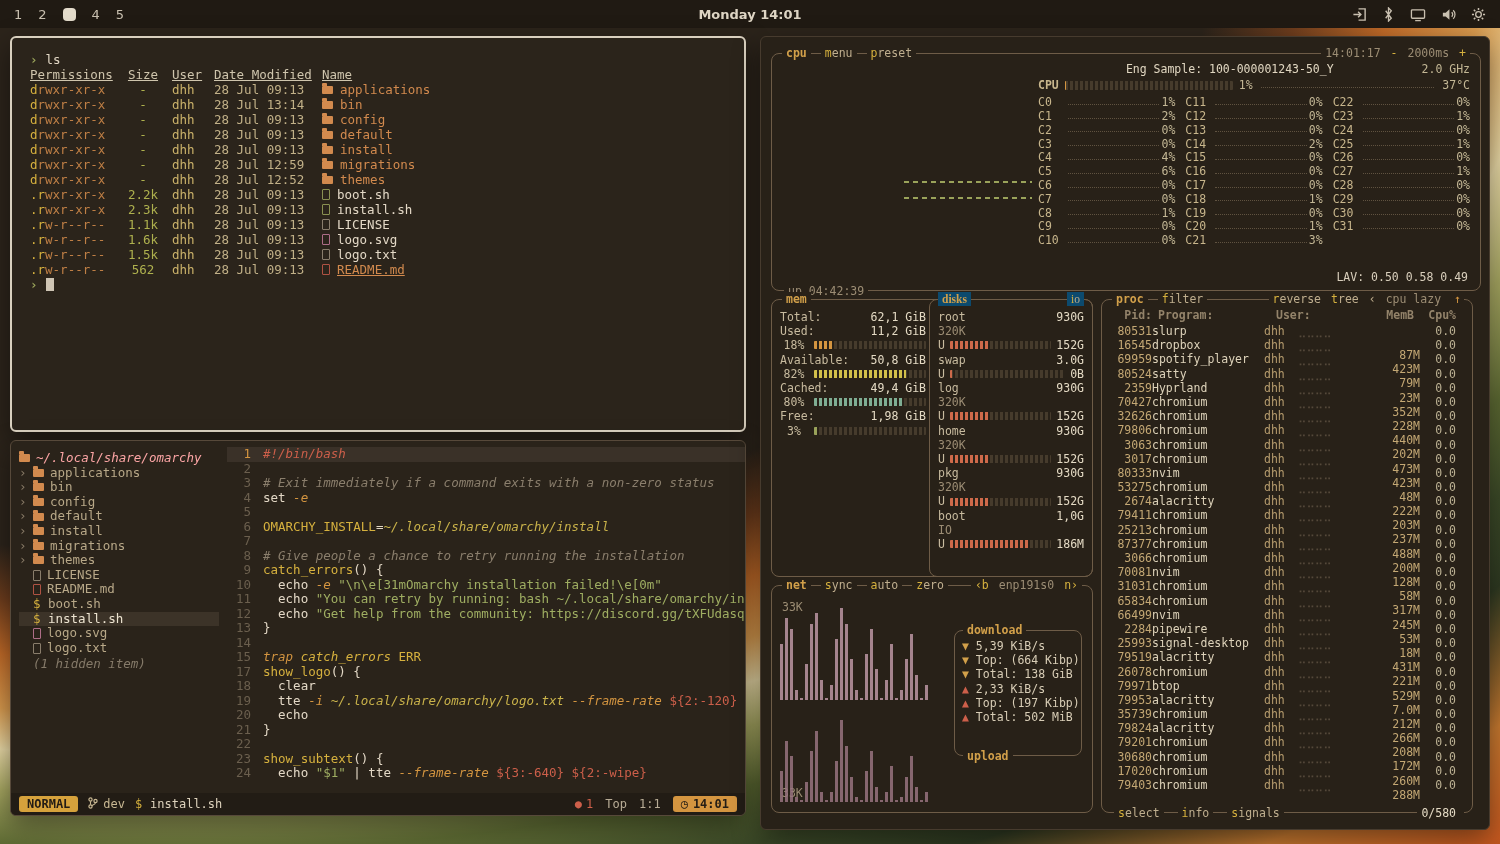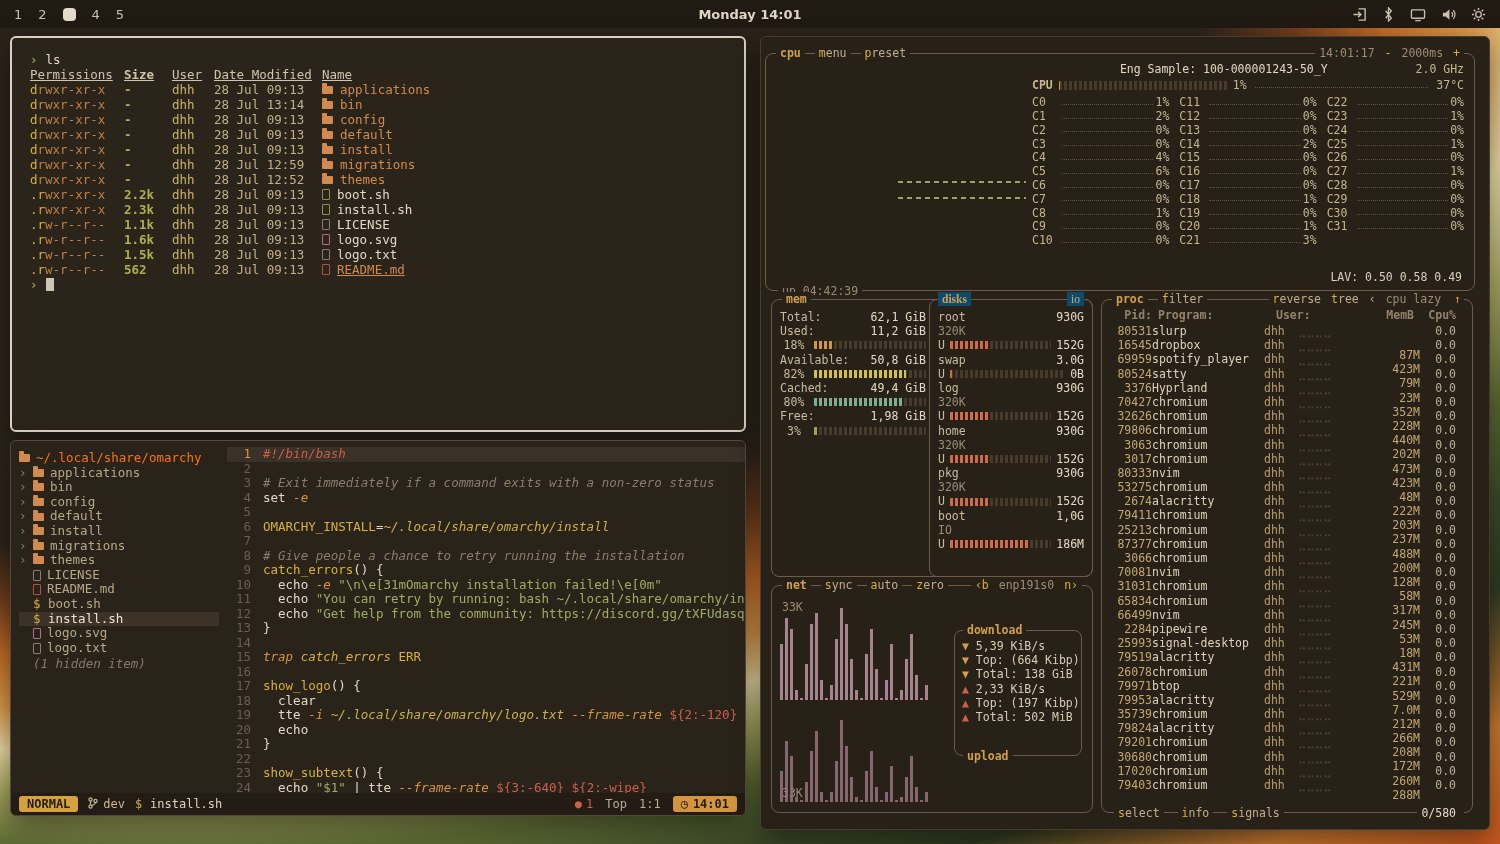--- a/index.html
+++ b/index.html
@@ -39,21 +39,21 @@
     left:10px; top:36px; width:736px; height:396px;
     background:#2b241b; border:2px solid #d9d0bf;
     padding:14px 18px; font-size:12.5px; line-height:15px; color:#e3d8c6;
   }
   .ls-cmd { display:flex; align-items:center; gap:8px; }
   .prompt { color:#9aa35a; font-weight:bold; }
   .cmd { color:#e3d8c6; }
   .cursor-block { width:8px; height:13px; background:#cfc5b4; display:inline-block; }
   .ls-head, .ls-row { display:grid; grid-template-columns:84px 38px 32px 98px auto; column-gap:10px; }
   .ls-head span { color:#cfc5ad; text-decoration:underline; }
-  .h-size, .t-size { text-align:left;font-weight:bold; }
+  .h-size, .t-size { text-align:center; }
   .t-perm { color:#bf7f45; display:inline-block; }
   .t-perm::first-letter { color:#d6b13e; }
   .t-size { color:#aeb04e; }
   .t-user { color:#cbb26a; }
   .t-date { color:#c2b188; }
   .t-name { display:flex; align-items:center; gap:7px; }
   .n-folder { color:#d28a4e; }
   .n-script, .n-license, .n-svg, .n-txt { color:#e3d8c6; }
   .n-md { color:#d28a4e; text-decoration:underline; }
   .fold { width:11px; height:8px; background:#d28a4e; border-radius:1px; position:relative; display:inline-block; flex:none; }
@@ -65,21 +65,21 @@
   
   .win-nvim {
     left:10px; top:440px; width:736px; height:376px;
     background:#2a231a; border:1px solid #57493a;
     font-size:12.5px; color:#e3d8c6; display:flex; flex-direction:column; overflow:hidden;
   }
   .nvim-main { flex:1; display:flex; overflow:hidden; }
   .tree { width:216px; padding:10px 8px; line-height:14.6px; flex:none; }
   .tree-item { display:flex; align-items:center; gap:6px; height:14.6px; color:#b8a888; cursor:pointer; padding-left:14px; white-space:nowrap; }
   .tree-item.has-chev { padding-left:0; }
-  .tree-item.root { padding-left:0; color:#f97316; }
+  .tree-item.root { padding-left:0; color:#fca5a5;font-style:italic; }
   .tree-item.selected { background:#3c3328; color:#ece3d0; }
   .chev { color:#8a7c68; width:8px; flex:none; }
   .tlabel { overflow:hidden; text-overflow:ellipsis; }
   .dollar-ico { color:#d6b13e; width:9px; flex:none; }
   .hidden-note { color:#857a69; font-style:italic; padding-left:14px; margin-top:2px; }
   .code { flex:1; padding-top:6px; position:relative; overflow:hidden; }
   .cl { display:flex; height:14.5px; line-height:14.5px; white-space:pre; }
   .cl .ln { width:36px; text-align:right; padding-right:12px; color:#6b5f4e; flex:none; }
   .cl .ln.cur { color:#d49540; }
   .cursorline { background:#3a3128; }
@@ -117,21 +117,21 @@
   .titlebar { position:absolute; top:-8px; left:10px; right:10px; display:flex; gap:10px; align-items:center; pointer-events:none; }
   .titlebar > * { background:#282118; padding:0 4px; pointer-events:auto; white-space:nowrap; }
   .ptitle { color:#d2a04a; font-weight:bold; }
   .bbtn { color:#bfae8e; display:inline-block; cursor:pointer; }
   .bbtn::first-letter { color:#d6b13e; }
   .tb-right { margin-left:auto; display:flex; gap:10px; }
   .dimtxt { color:#9c8d74; }
   .panel-footer { position:absolute; bottom:-8px; left:12px; right:12px; display:flex; gap:14px; }
   .panel-footer > * { background:#282118; padding:0 4px; white-space:nowrap; }
 
-  .panel-cpu { left:4px; top:16px; width:710px; height:238px; }
+  .panel-cpu { left:10px; top:16px; width:710px; height:238px; }
   .cpu-graph { position:absolute; left:10px; top:12px; bottom:26px; width:255px; }
   .dash1, .dash2 { position:absolute; left:48%; right:2%; height:2px;
     background:repeating-linear-gradient(90deg,#9aa35a 0 5px, transparent 5px 9px); }
   .dash1 { top:58%; } .dash2 { top:66%; }
   .cpu-box { position:absolute; right:10px; top:8px; width:432px; }
   .cpu-model { text-align:center; color:#e0d6c0; }
   .meter-row { display:flex; align-items:center; gap:6px; margin:2px 0 3px; }
   .mr-label { color:#c8b68c; font-weight:bold; }
   .track { position:relative; height:9px; background:repeating-linear-gradient(90deg,#46engine 0, #463b2c 0 3px, transparent 3px 5px); border-radius:1px; overflow:hidden; display:inline-block; }
   .track { background:repeating-linear-gradient(90deg,#463b2c 0 3px, transparent 3px 5px); }
@@ -476,21 +476,20 @@
           <div class="cl"><span class="ln">6</span><span class="ct"><span class="c-var">OMARCHY_INSTALL</span><span class="c-pl">=</span><span class="c-stri">~/.local/share/omarchy/install</span></span></div>
           <div class="cl"><span class="ln">7</span><span class="ct"></span></div>
           <div class="cl"><span class="ln">8</span><span class="ct"><span class="c-cm"># Give people a chance to retry running the installation</span></span></div>
           <div class="cl"><span class="ln">9</span><span class="ct"><span class="c-fn">catch_errors</span><span class="c-pl">() {</span></span></div>
           <div class="cl"><span class="ln">10</span><span class="ct"><span class="c-pl">  echo </span><span class="c-kw">-e</span><span class="c-pl"> </span><span class="c-str">"\n\e[31mOmarchy installation failed!\e[0m"</span></span></div>
           <div class="cl"><span class="ln">11</span><span class="ct"><span class="c-pl">  echo </span><span class="c-str">"You can retry by running: bash ~/.local/share/omarchy/inst</span></span></div>
           <div class="cl"><span class="ln">12</span><span class="ct"><span class="c-pl">  echo </span><span class="c-str">"Get help from the community: https://discord.gg/tXFUdasqhY</span></span></div>
           <div class="cl"><span class="ln">13</span><span class="ct"><span class="c-pl">}</span></span></div>
           <div class="cl"><span class="ln">14</span><span class="ct"></span></div>
           <div class="cl"><span class="ln">15</span><span class="ct"><span class="c-kwit">trap </span><span class="c-fnit">catch_errors </span><span class="c-var">ERR</span></span></div>
-          <div class="cl"><span class="ln">16</span><span class="ct"></span></div>
           <div class="cl"><span class="ln">17</span><span class="ct"><span class="c-fn">show_logo</span><span class="c-pl">() {</span></span></div>
           <div class="cl"><span class="ln">18</span><span class="ct"><span class="c-pl">  clear</span></span></div>
           <div class="cl"><span class="ln">19</span><span class="ct"><span class="c-pl">  tte </span><span class="c-kw">-i</span><span class="c-stri"> ~/.local/share/omarchy/logo.txt </span><span class="c-kw">--frame-rate</span><span class="c-pl"> </span><span class="c-num">${2:-120}</span><span class="c-pl"> ${</span></span></div>
           <div class="cl"><span class="ln">20</span><span class="ct"><span class="c-pl">  echo</span></span></div>
           <div class="cl"><span class="ln">21</span><span class="ct"><span class="c-pl">}</span></span></div>
           <div class="cl"><span class="ln">22</span><span class="ct"></span></div>
           <div class="cl"><span class="ln">23</span><span class="ct"><span class="c-fn">show_subtext</span><span class="c-pl">() {</span></span></div>
           <div class="cl"><span class="ln">24</span><span class="ct"><span class="c-pl">  echo </span><span class="c-str">"$1"</span><span class="c-pl"> | tte </span><span class="c-kw">--frame-rate</span><span class="c-pl"> </span><span class="c-num">${3:-640}</span><span class="c-pl"> </span><span class="c-num">${2:-wipe}</span></span></div>
         </div>
     </div>
@@ -1025,21 +1024,21 @@
         </div>
         <div class="prow">
           <span class="ppid">80524</span>
           <span class="pprog">satty</span>
           <span class="puser">dhh</span>
           <span class="pdots">⣀⣀⣀⣀</span>
           <span class="pmem">23M</span>
           <span class="pcpu">0.0</span>
         </div>
         <div class="prow">
-          <span class="ppid">3376</span>
+          <span class="ppid">2359</span>
           <span class="pprog">Hyprland</span>
           <span class="puser">dhh</span>
           <span class="pdots">⣀⣀⣀⣀</span>
           <span class="pmem">352M</span>
           <span class="pcpu">0.0</span>
         </div>
         <div class="prow">
           <span class="ppid">70427</span>
           <span class="pprog">chromium</span>
           <span class="puser">dhh</span>

